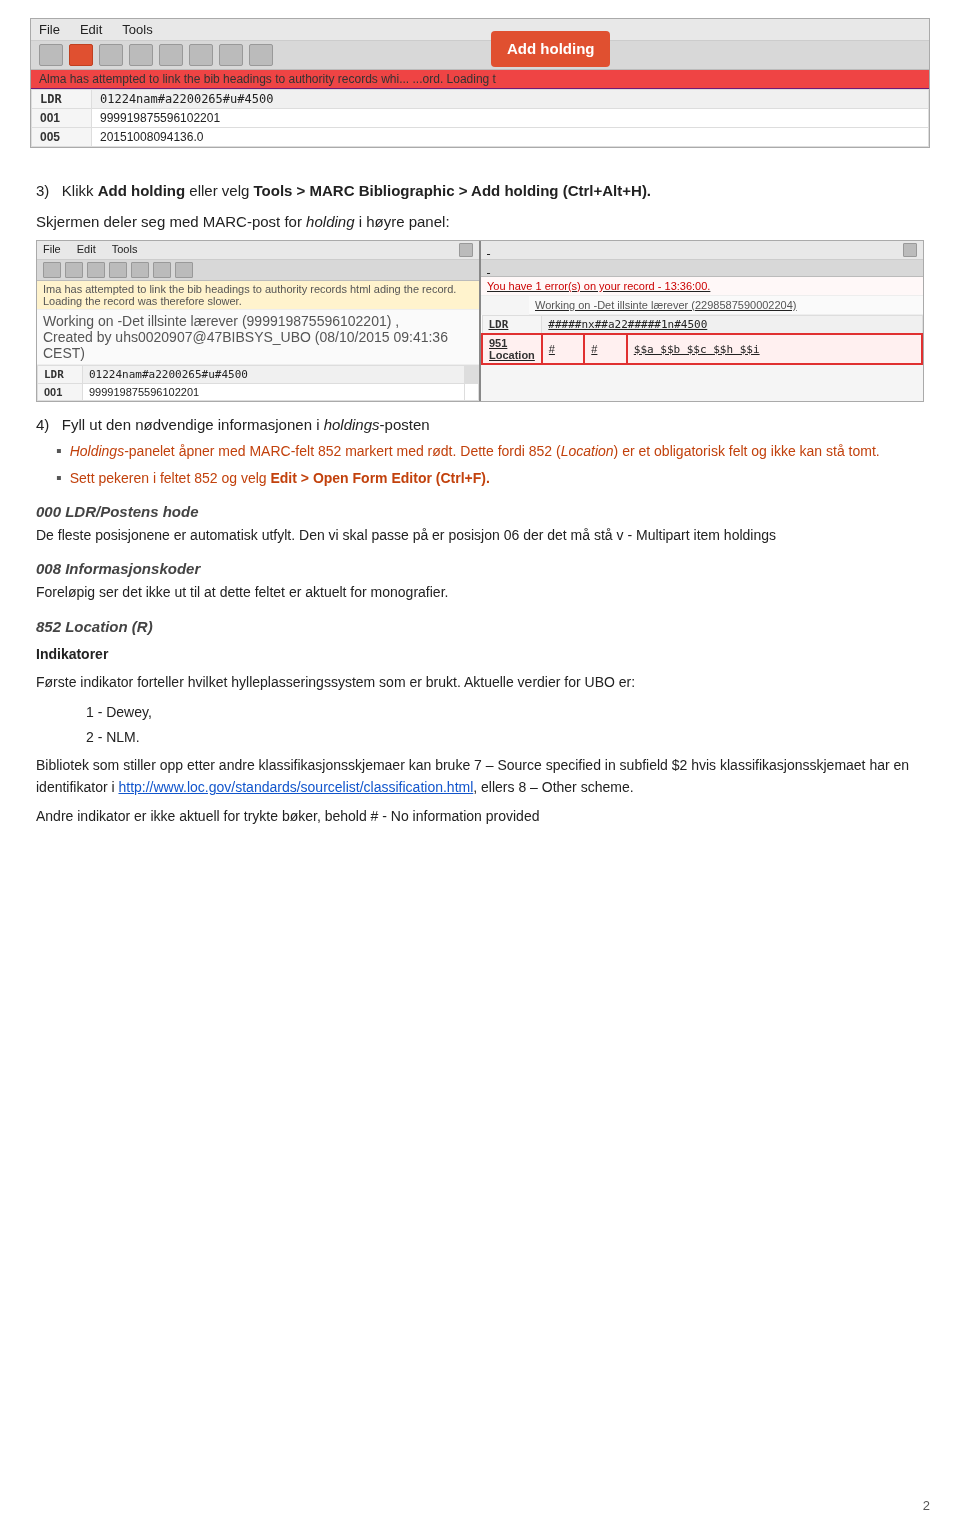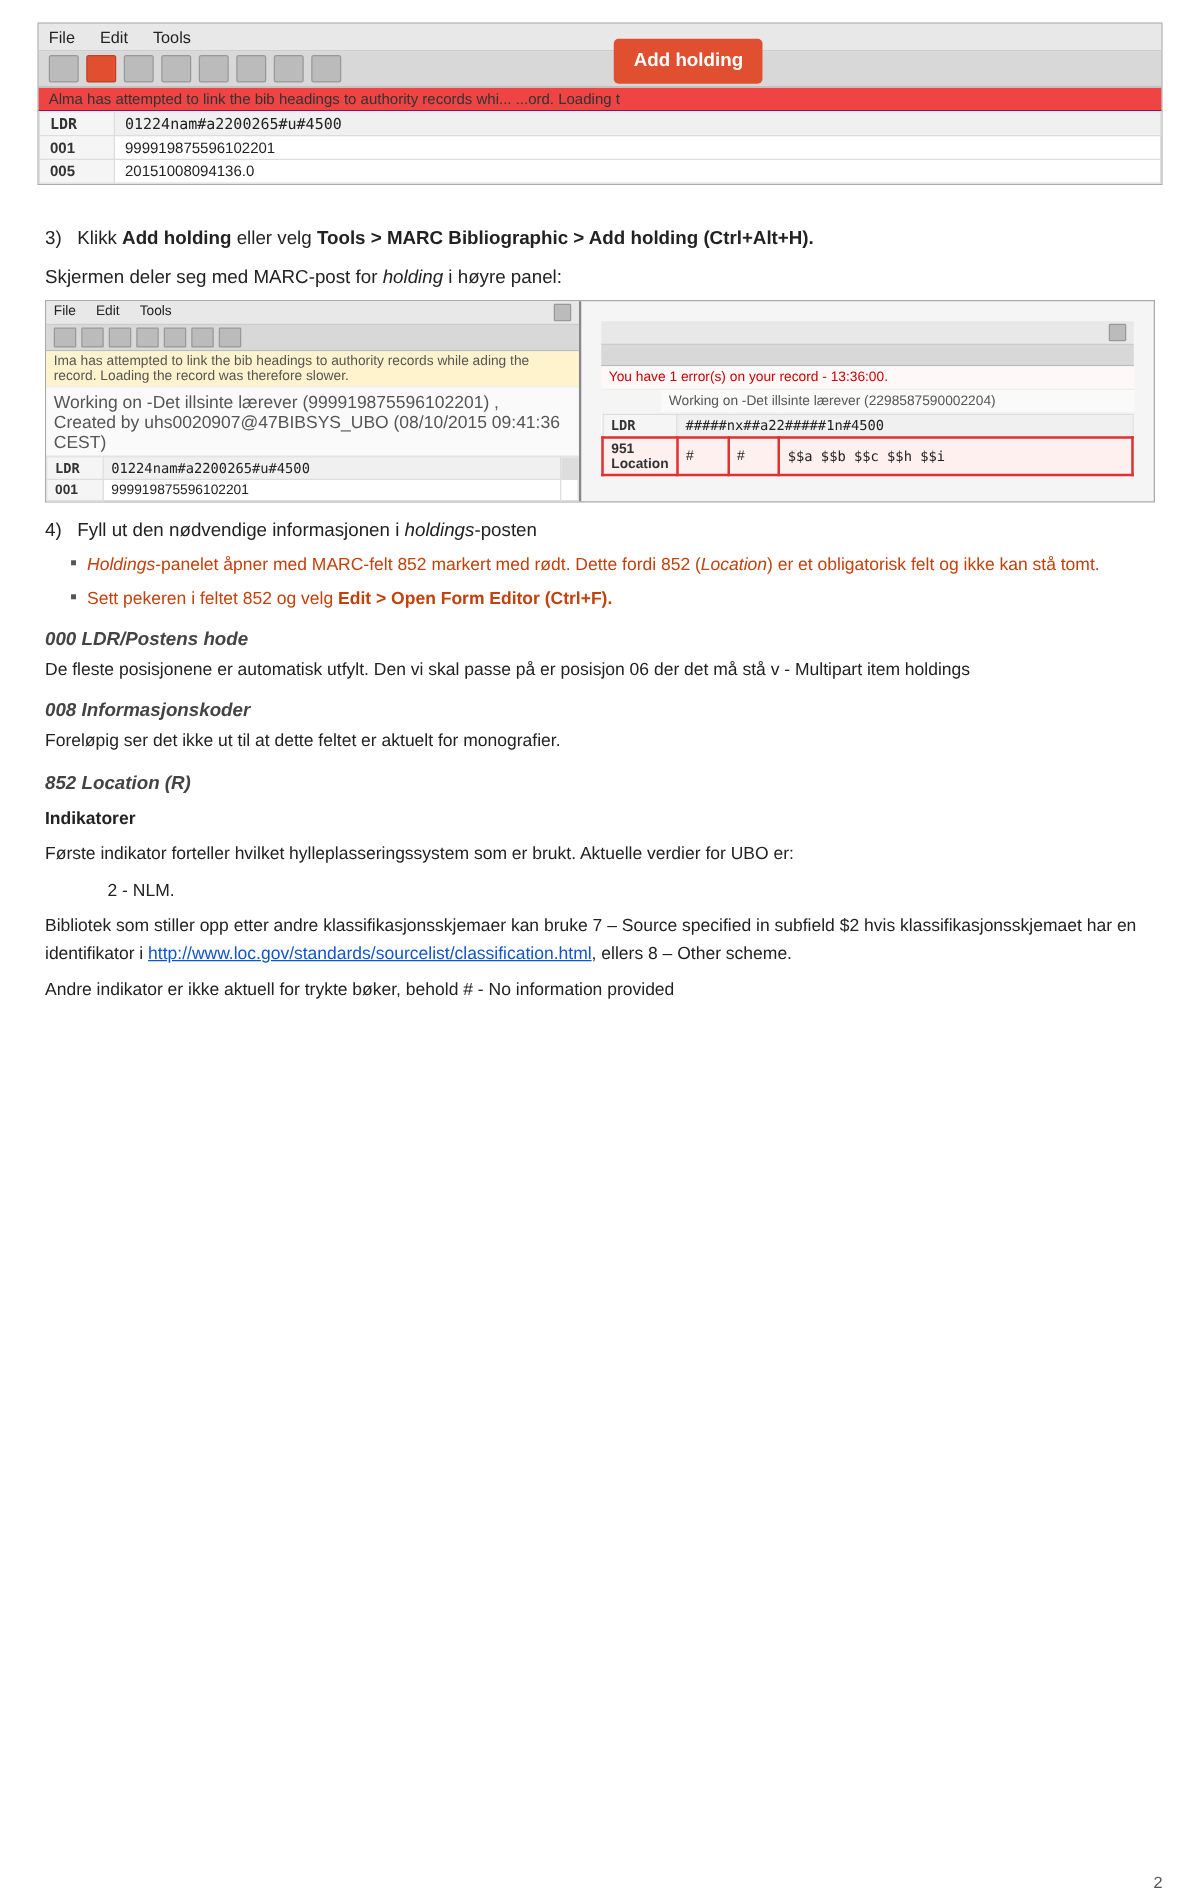--- a/index.html
+++ b/index.html
@@ -120,21 +120,22 @@
       background: #f5f5f5;
       font-size: 11px;
     }
     .split-left {
       flex: 1;
       border-right: 2px solid #888;
       padding: 0;
     }
     .split-right {
       flex: 1;
-      padding: 16px;
+      padding: 0;
+      text-decoration: underline;
     }
     .split-menubar {
       display: flex;
       background: #e8e8e8;
       border-bottom: 1px solid #ccc;
       padding: 2px 6px;
       gap: 16px;
     }
     .split-menubar span { font-size: 11px; color: #222; }
     .split-toolbar {
@@ -335,21 +336,21 @@
         </div>
         <div class="split-toolbar">
           <span class="stoolbar-icon"></span>
           <span class="stoolbar-icon"></span>
           <span class="stoolbar-icon"></span>
           <span class="stoolbar-icon"></span>
           <span class="stoolbar-icon"></span>
           <span class="stoolbar-icon"></span>
           <span class="stoolbar-icon"></span>
         </div>
-        <div class="split-info">Ima has attempted to link the bib headings to authority records while ading the record. Loading the record was therefore slower.</div>
+        <div class="split-info">Ima has attempted to link the bib headings to authority records html ading the record. Loading the record was therefore slower.</div>
         <div class="split-working">Working on -Det illsinte lærever (999919875596102201) ,<br>Created by uhs0020907@47BIBSYS_UBO (08/10/2015 09:41:36<br>CEST)</div>
         <table class="split-marc-table">
           <tbody>
               <tr class="ldr-row">
             <td>LDR</td>
             <td style="font-family:monospace;">01224nam#a2200265#u#4500</td>
             <td style="width:14px; background:#ddd;"></td>
           </tr>
           <tr>
             <td>001</td>
@@ -410,20 +411,21 @@
     <div class="section-heading">000 LDR/Postens hode</div>
     <div class="section-para">De fleste posisjonene er automatisk utfylt. Den vi skal passe på er posisjon 06 der det må stå v - Multipart item holdings</div>
 
     <div class="section-heading">008 Informasjonskoder</div>
     <div class="section-para">Foreløpig ser det ikke ut til at dette feltet er aktuelt for monografier.</div>
 
     <div class="section-heading">852 Location (R)</div>
     <div class="section-para" style="font-weight:bold; margin-top:8px;">Indikatorer</div>
     <div class="section-para">Første indikator forteller hvilket hylleplasseringssystem som er brukt. Aktuelle verdier for UBO er:</div>
     <ul class="indent-list">
+      <li>1 - Dewey,</li>
       <li>2 - NLM.</li>
     </ul>
     <div class="section-para">
       <span>Bibliotek som stiller opp etter andre klassifikasjonsskjemaer kan bruke 7 – Source specified in subfield $2 hvis klassifikasjonsskjemaet har en identifikator i </span><a href="#">http://www.loc.gov/standards/sourcelist/classification.html</a><span>, ellers 8 – Other scheme.</span>
     </div>
     <div class="section-para">Andre indikator er ikke aktuell for trykte bøker, behold # - No information provided</div>
 
   </div>
 
   <div class="page-num">2</div>

